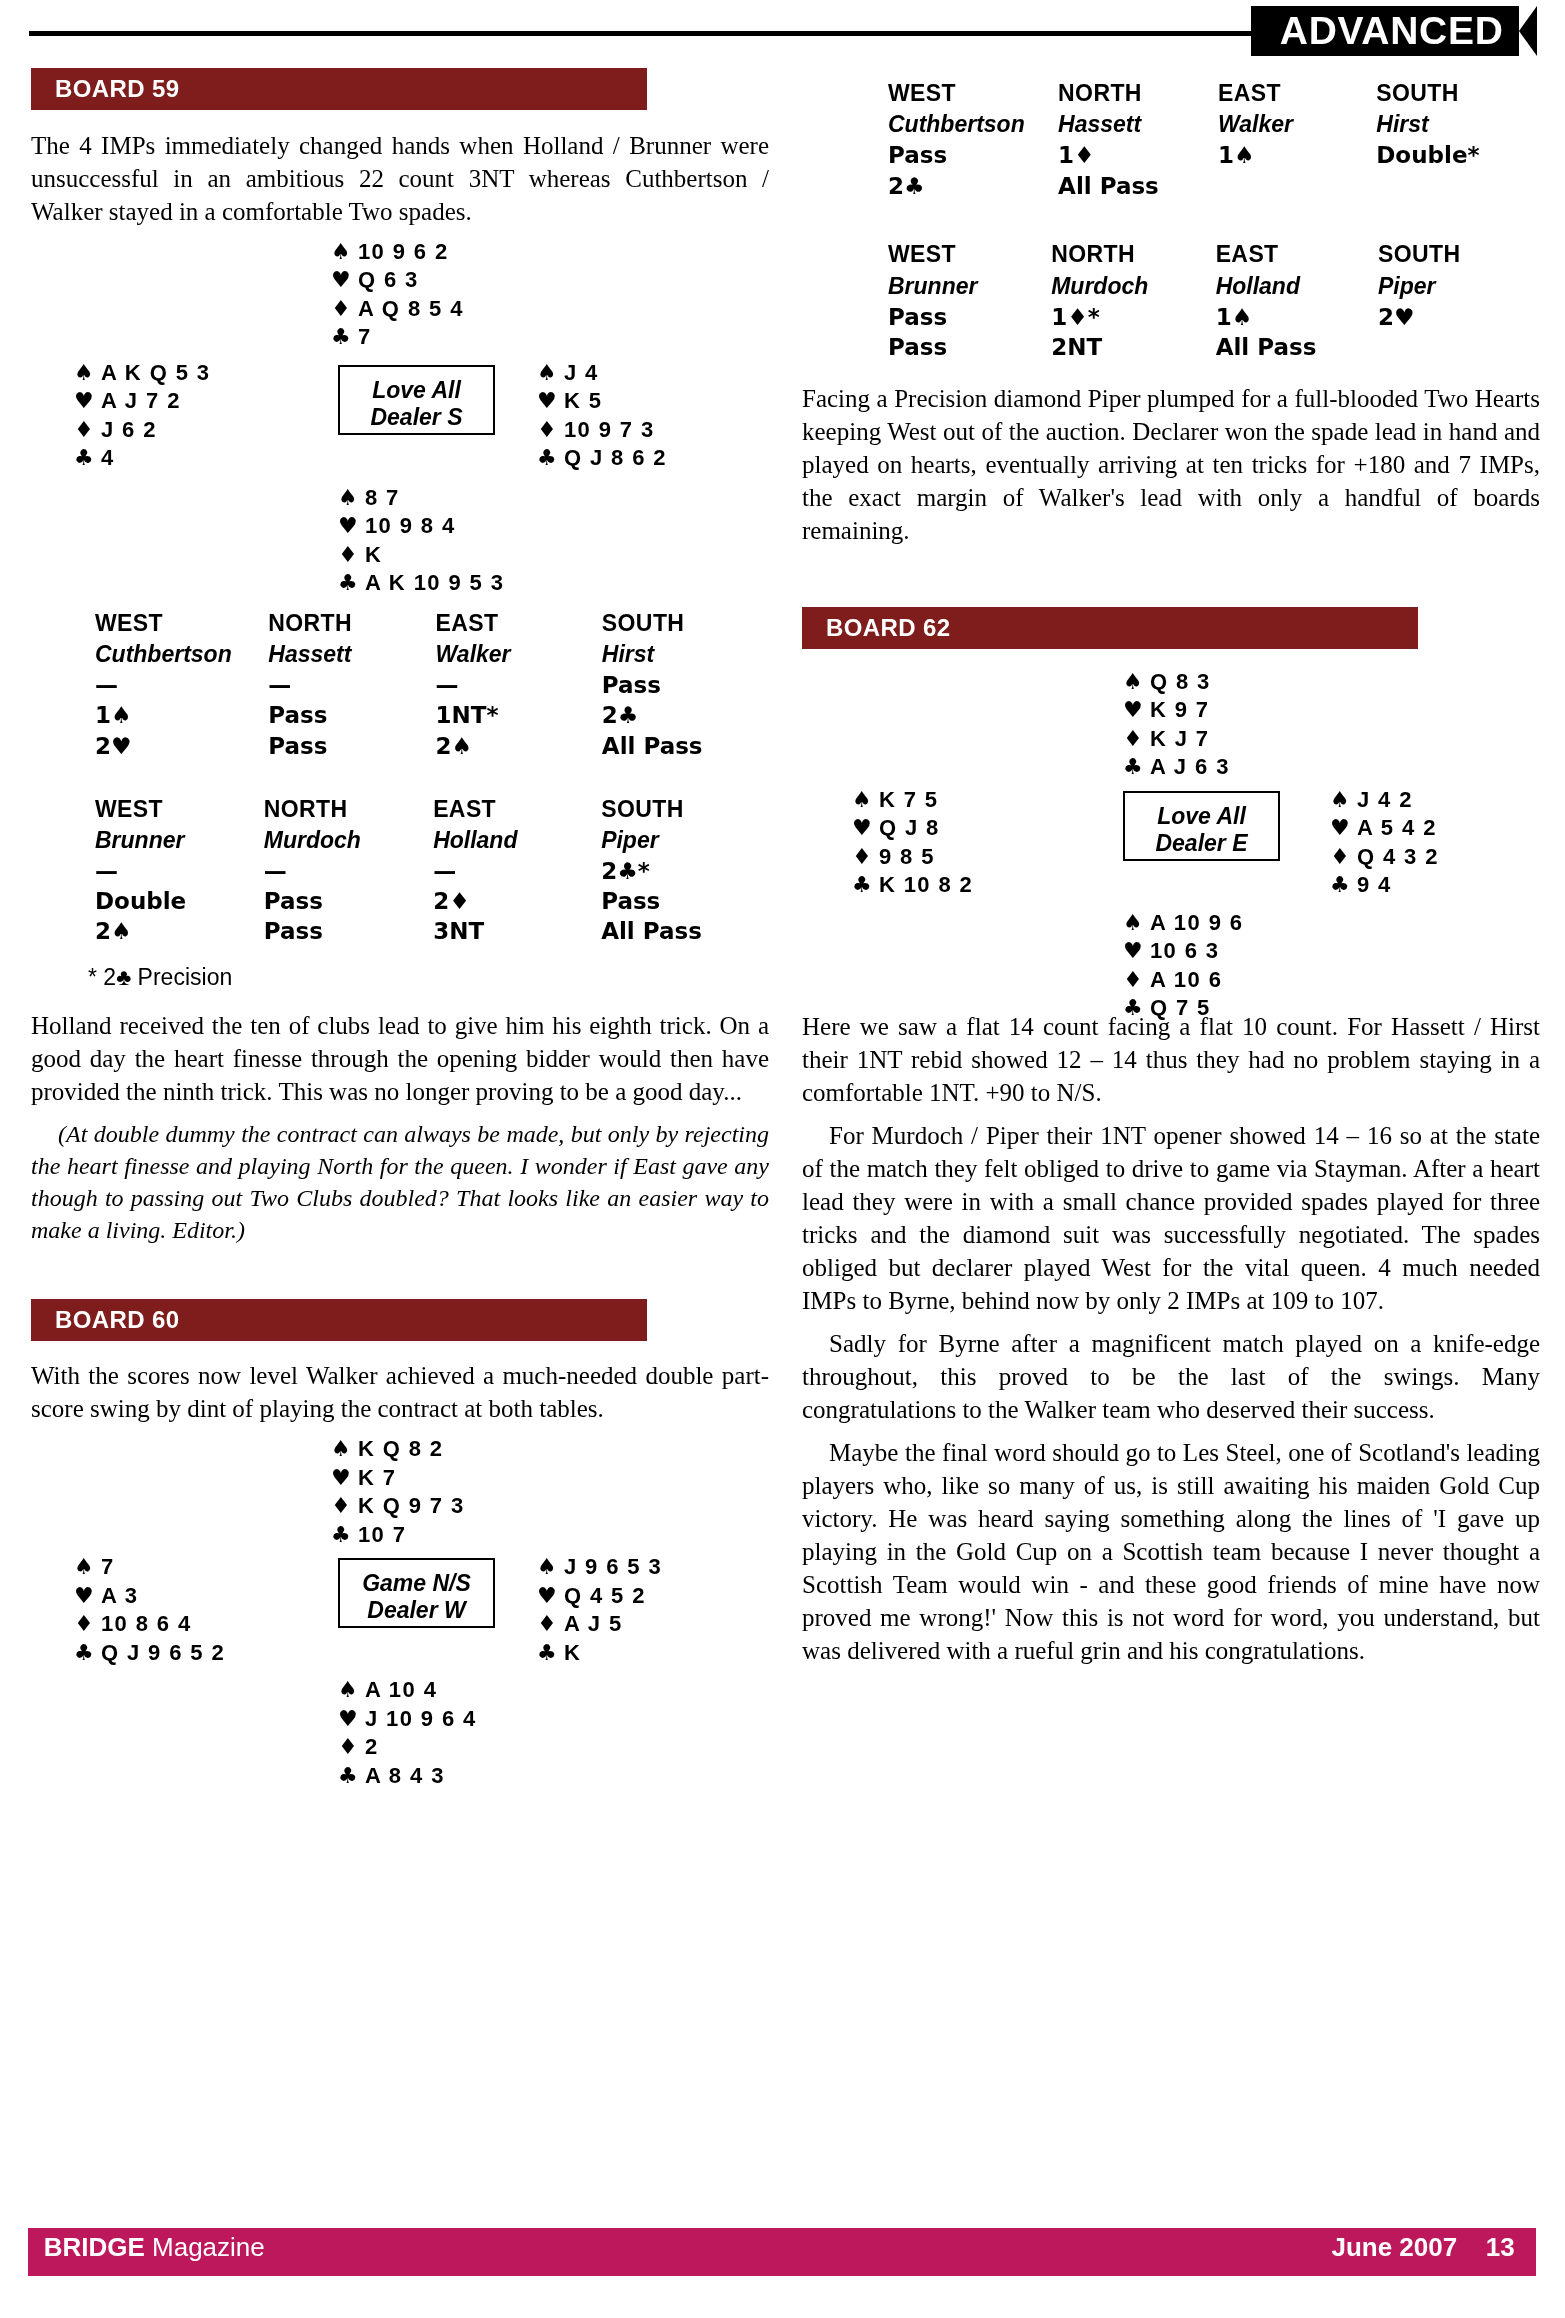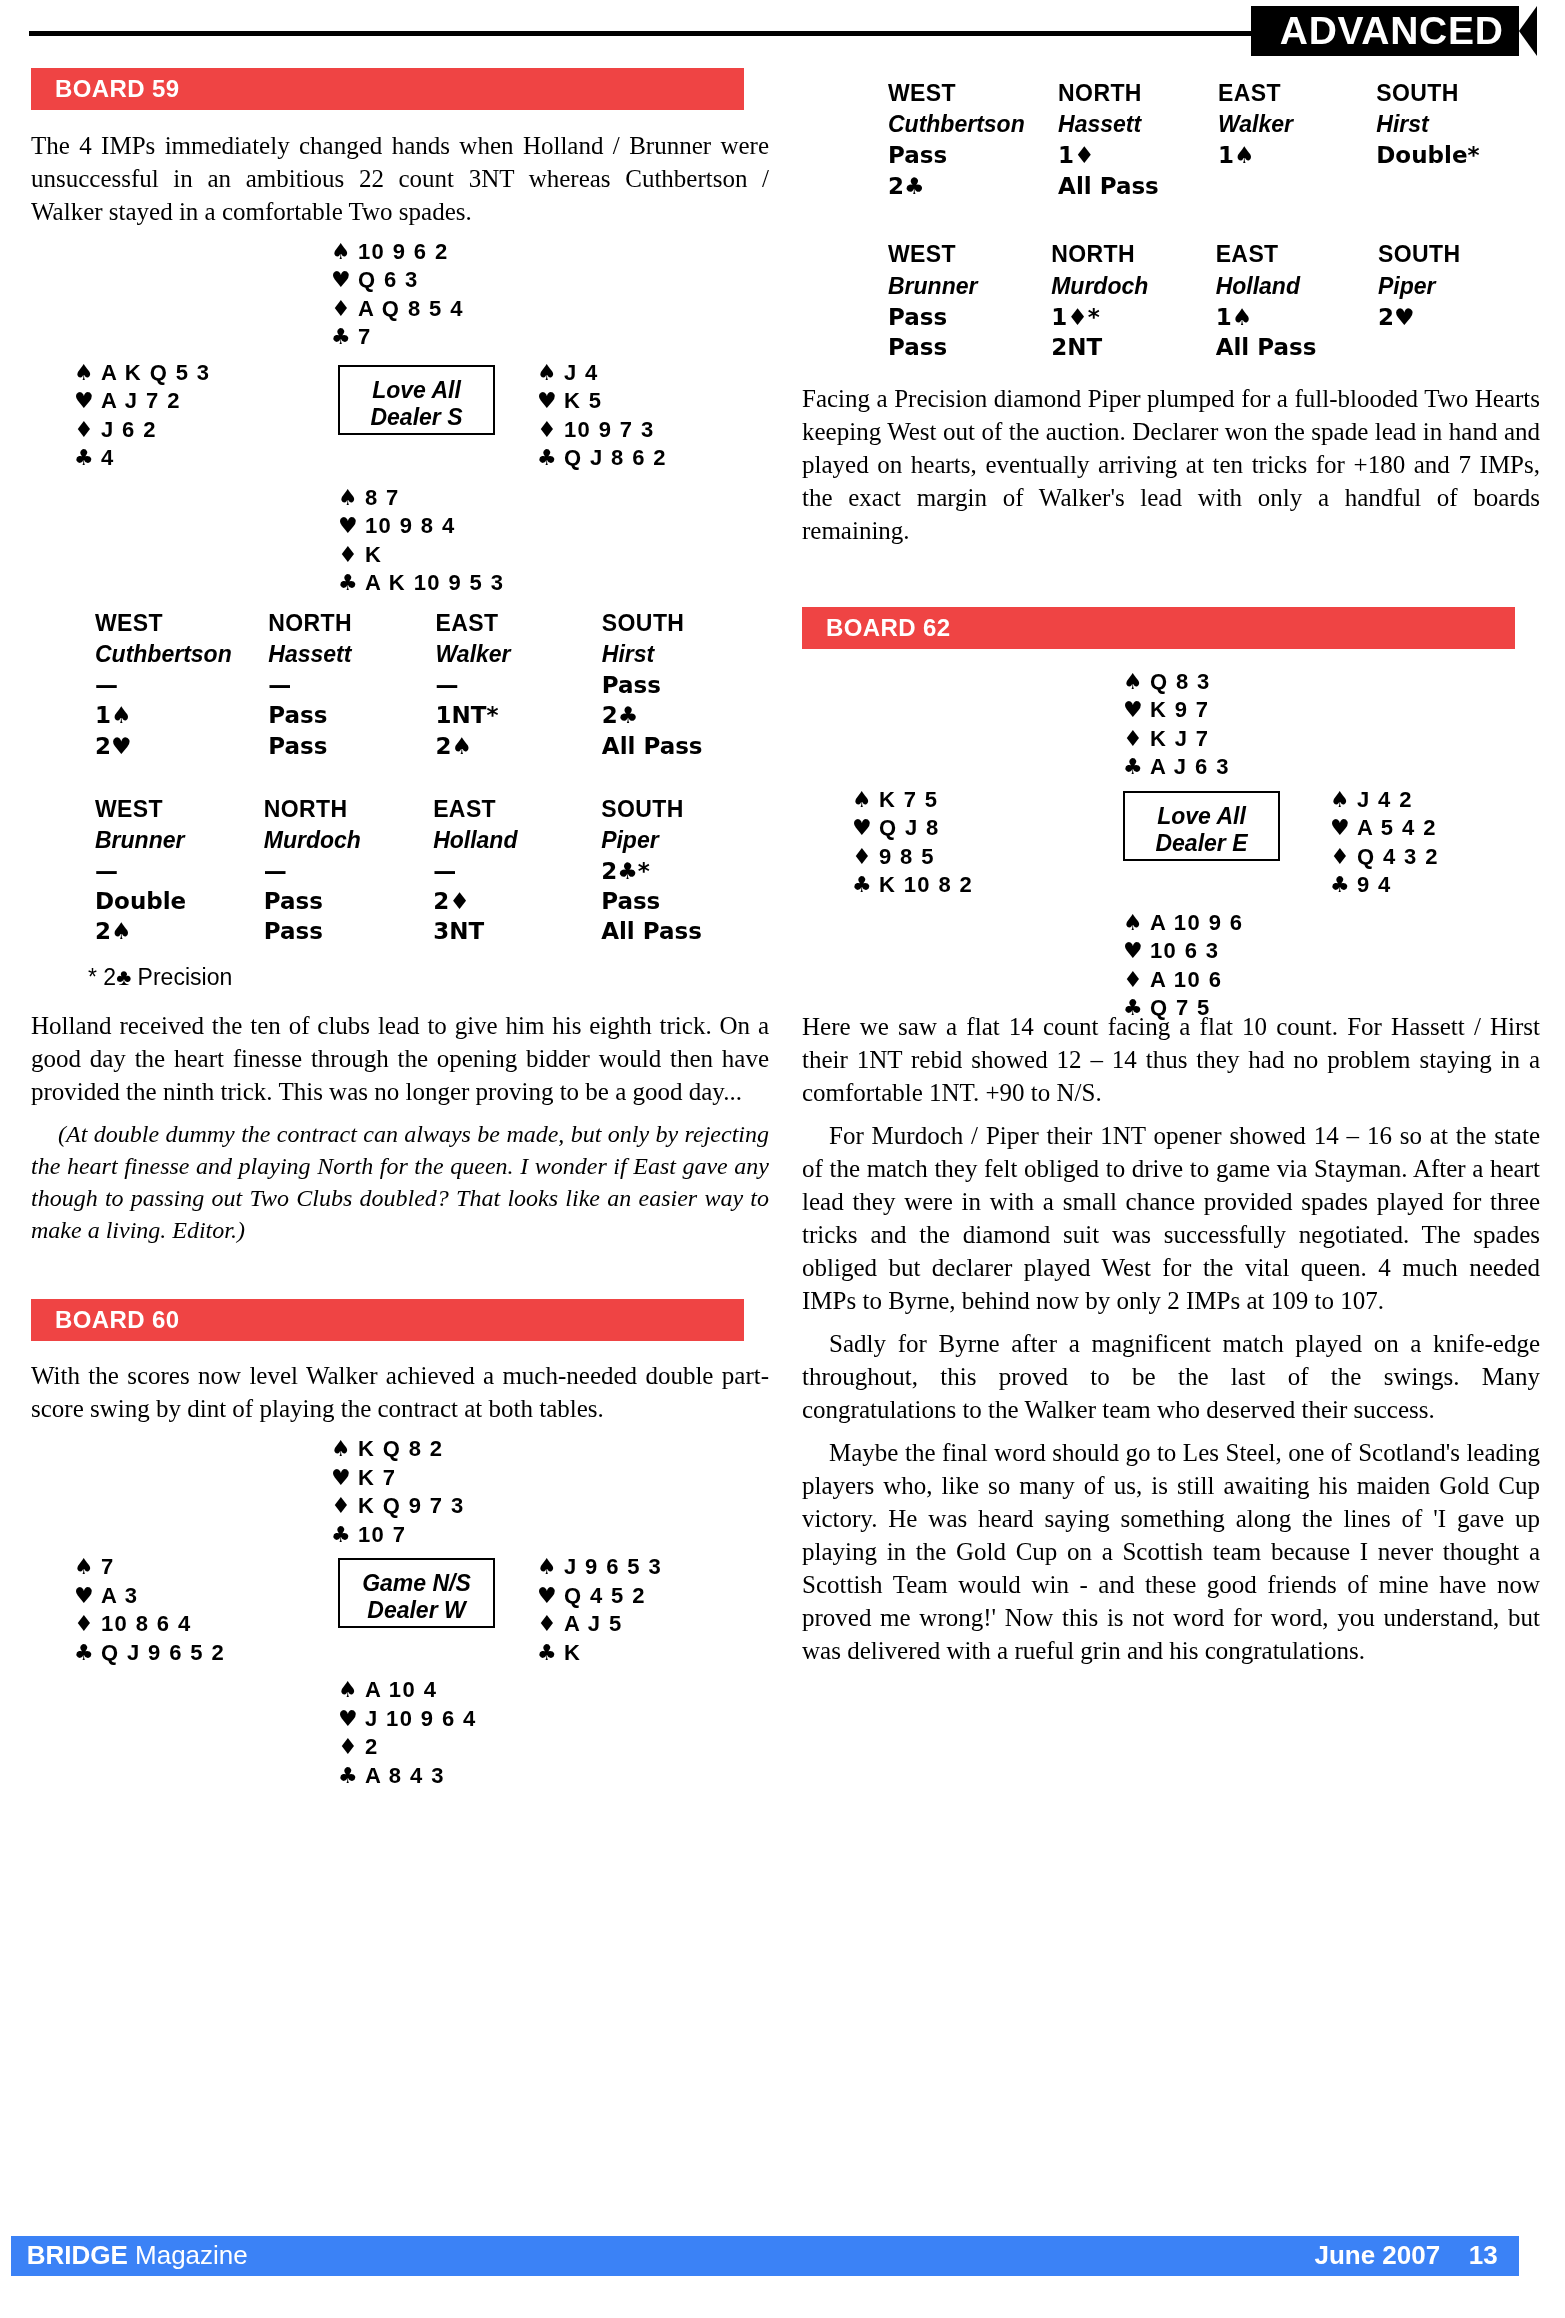--- a/index.html
+++ b/index.html
@@ -63,29 +63,29 @@
   .col {
     position: absolute;
     top: 68px;
     width: 738px;
   }
   .col-left { left: 31px; }
   .col-right { left: 802px; }
 
   
   .board-banner {
-    background: #ef4444;
+    background: #7f1d1d;
     color: #fff;
     font-family: "Liberation Sans", sans-serif;
     font-weight: bold;
     font-size: 24px;
     letter-spacing: 0.4px;
     padding: 7.1px 0 7.1px 24px;
     margin: 0 0 18.5px 0;
-    width: 713px;
+    width: 616px;
     box-sizing: border-box;
   }
 
   
   p.body {
     font-size: 25px;
     line-height: 33px;
     text-align: justify;
     margin: 0 0 10px 0;
     hyphens: auto;
@@ -173,25 +173,25 @@
   .sym { font-family: "DejaVu Sans", sans-serif; }
   .note {
     font-family: "Liberation Sans", sans-serif;
     font-size: 23px;
     margin: 17px 0 18.5px 57px;
   }
 
   
   .footer-bar {
     position: absolute;
-    left: 11px;
+    left: 28px;
     bottom: 43px;
     width: 1508px;
-    height: 40px;
-    background: #3b82f6;
+    height: 48px;
+    background: #be185d;
   }
   .footer-left {
     position: absolute;
     left: 15.7px;
     top: 4.3px;
     color: #fff;
     font-family: "Liberation Sans", sans-serif;
     font-size: 26px;
     font-weight: bold;
   }

